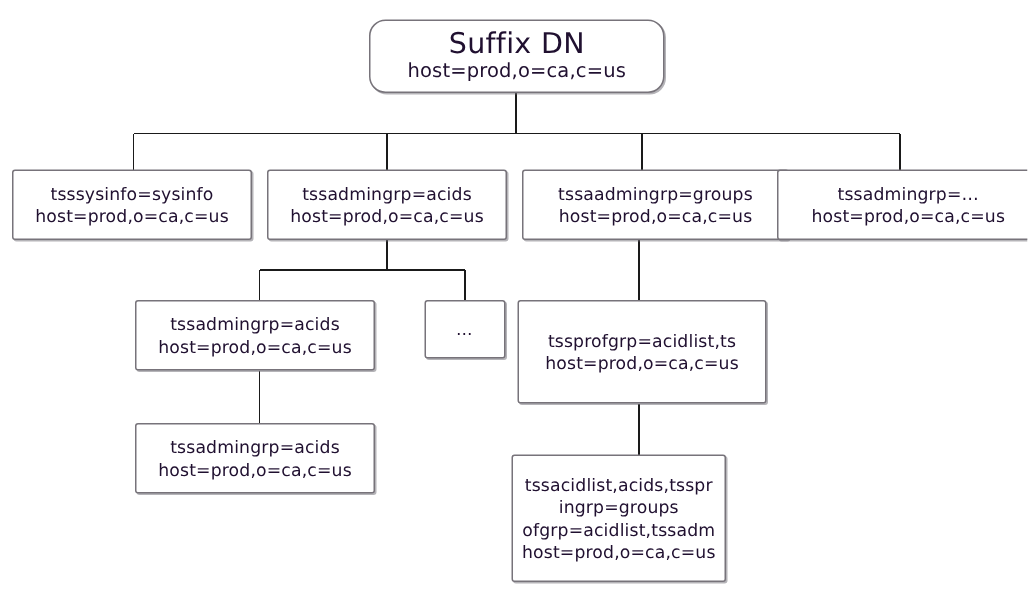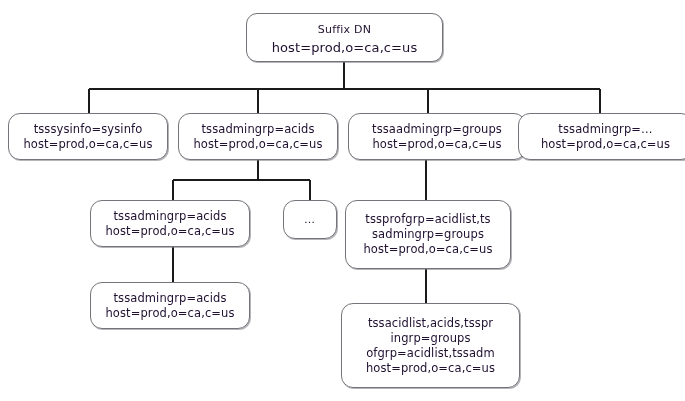--- a/index.html
+++ b/index.html
@@ -20,41 +20,41 @@
     left: 0;
     top: 0;
     width: 685px;
     height: 401px;
     pointer-events: none;
   }
   .node {
     position: absolute;
     box-sizing: border-box;
     border: 1px solid #77737a;
-    border-radius: 12px;
+    border-radius: 2px;
     background: #ffffff;
     display: flex;
     flex-direction: column;
     align-items: center;
     justify-content: center;
     text-align: center;
     color: #201030;
     font-size: 11.5px;
     line-height: 15px;
     letter-spacing: 0.1px;
     box-shadow: 1px 1px 0 rgba(120,118,125,0.55);
   }
   .node .line {
     white-space: nowrap;
   }
   .node.root {
     border-radius: 11px;
   }
   .node.root .line.title {
-    font-size: 11px;
+    font-size: 19px;
     line-height: 19px;
     letter-spacing: 0.2px;
   }
   .node.root .line.sub {
     font-size: 13px;
     line-height: 17px;
   }
   .node.ellipsis {
     font-size: 11px;
     letter-spacing: 1px;
@@ -102,26 +102,25 @@
     </div>
     <div class="node" style="left: 90px; top: 200px; width: 160px; height: 47px; border-color: rgb(119, 115, 122); color: rgb(32, 16, 48);">
       <div class="line">tssadmingrp=acids</div>
       <div class="line">host=prod,o=ca,c=us</div>
     </div>
     <div class="node ellipsis" style="left: 283px; top: 200px; width: 54px; height: 39px; border-color: rgb(119, 115, 122); color: rgb(32, 16, 48);">
       <div class="line">…</div>
     </div>
     <div class="node" style="left: 345px; top: 200px; width: 166px; height: 69px; border-color: rgb(119, 115, 122); color: rgb(32, 16, 48);">
       <div class="line">tssprofgrp=acidlist,ts</div>
-      <div class="line">sadmingrp=groups</div>
       <div class="line">host=prod,o=ca,c=us</div>
     </div>
     <div class="node" style="left: 90px; top: 282px; width: 160px; height: 47px; border-color: rgb(119, 115, 122); color: rgb(32, 16, 48);">
       <div class="line">tssadmingrp=acids</div>
       <div class="line">host=prod,o=ca,c=us</div>
     </div>
-    <div class="node" style="left: 341px; top: 303px; width: 179px; height: 85px; border-color: rgb(119, 115, 122); color: rgb(32, 16, 48);">
+    <div class="node" style="left: 341px; top: 303px; width: 143px; height: 85px; border-color: rgb(119, 115, 122); color: rgb(32, 16, 48);">
       <div class="line">tssacidlist,acids,tsspr</div>
       <div class="line">ingrp=groups</div>
       <div class="line">ofgrp=acidlist,tssadm</div>
       <div class="line">host=prod,o=ca,c=us</div>
     </div>
   </div>
 
 </body></html>

